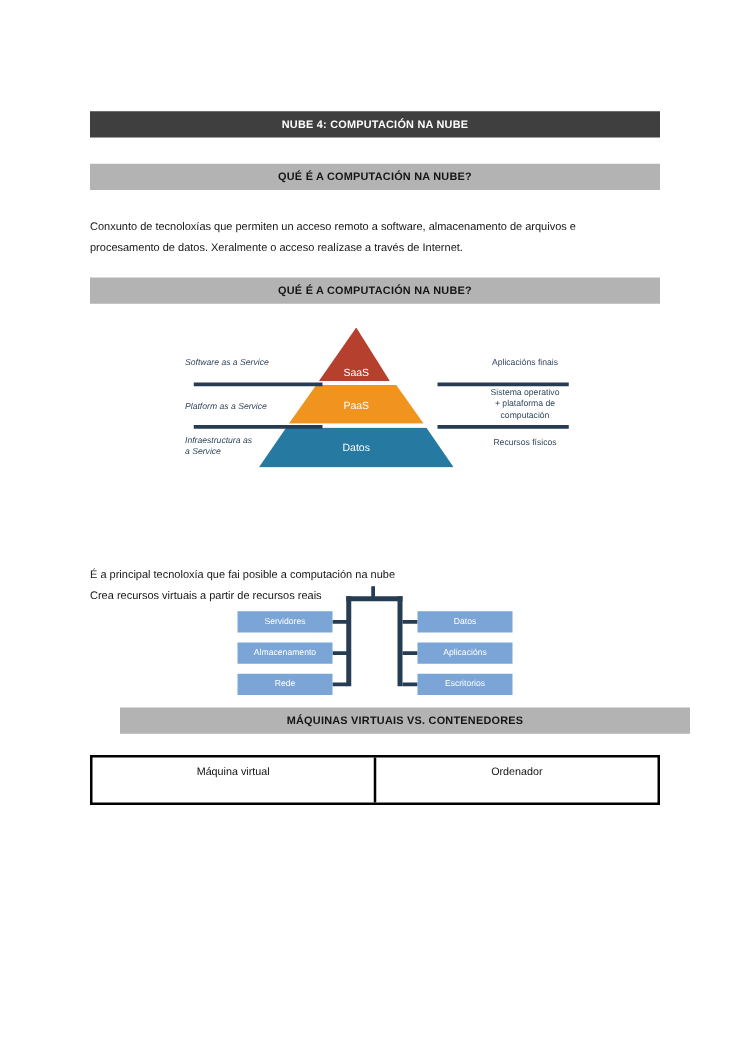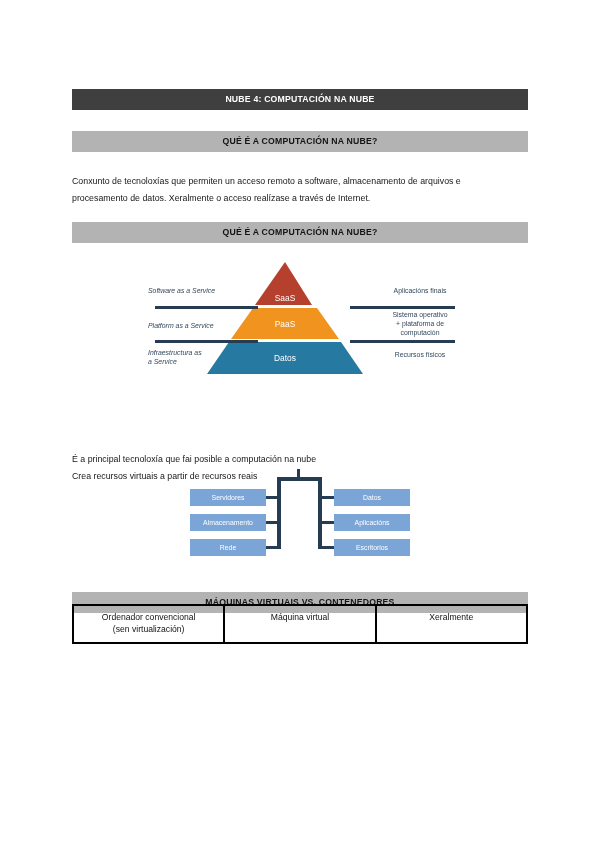--- a/index.html
+++ b/index.html
@@ -14,21 +14,21 @@
   .bar {
     position:absolute; left:72px; width:456px; height:21px; line-height:21px;
     text-align:center; font-weight:bold; font-size:8.7px; letter-spacing:.2px;
   }
   .bar-dark { color:#ffffff; }
   .bar-gray { color:#141414; }
   #bar-title { top:89px; }
   #bar-s1 { top:131px; }
   #bar-s2 { top:222px; }
   #bar-s3 { top:398px; }
-  #bar-s4 { top:592px; }
+  #bar-s4 { top:566px;margin-left:24px; }
 
   
   .bodytext {
     position:absolute; left:72px; width:456px;
     font-size:8.8px; line-height:16.8px; color:#161616;
   }
   #intro-paragraph { top:164px; }
   #virt-paragraph { top:442px; }
 
   
@@ -151,19 +151,17 @@
     <div class="vbox vbox-l vbox-row2" style="background-color: rgb(122, 165, 214);">Almacenamento</div>
     <div class="vbox vbox-l vbox-row3" style="background-color: rgb(122, 165, 214);">Rede</div>
     <div class="vbox vbox-r vbox-row1" style="background-color: rgb(122, 165, 214);">Datos</div>
     <div class="vbox vbox-r vbox-row2" style="background-color: rgb(122, 165, 214);">Aplicacións</div>
     <div class="vbox vbox-r vbox-row3" style="background-color: rgb(122, 165, 214);">Escritorios</div>
   </div>
 
   <div class="bar bar-gray" id="bar-s4" style="background-color: rgb(179, 179, 179);">MÁQUINAS VIRTUAIS VS. CONTENEDORES</div>
 
   <div id="cmp-table">
-    <div class="cmp-cell preline">Ordenador convencional
-(sen virtualización)</div>
     <div class="cmp-cell preline">Máquina virtual</div>
-    <div class="cmp-cell preline">Xeralmente</div>
+    <div class="cmp-cell preline">Ordenador</div>
   </div>
 
 </div>
 
 </body></html>

